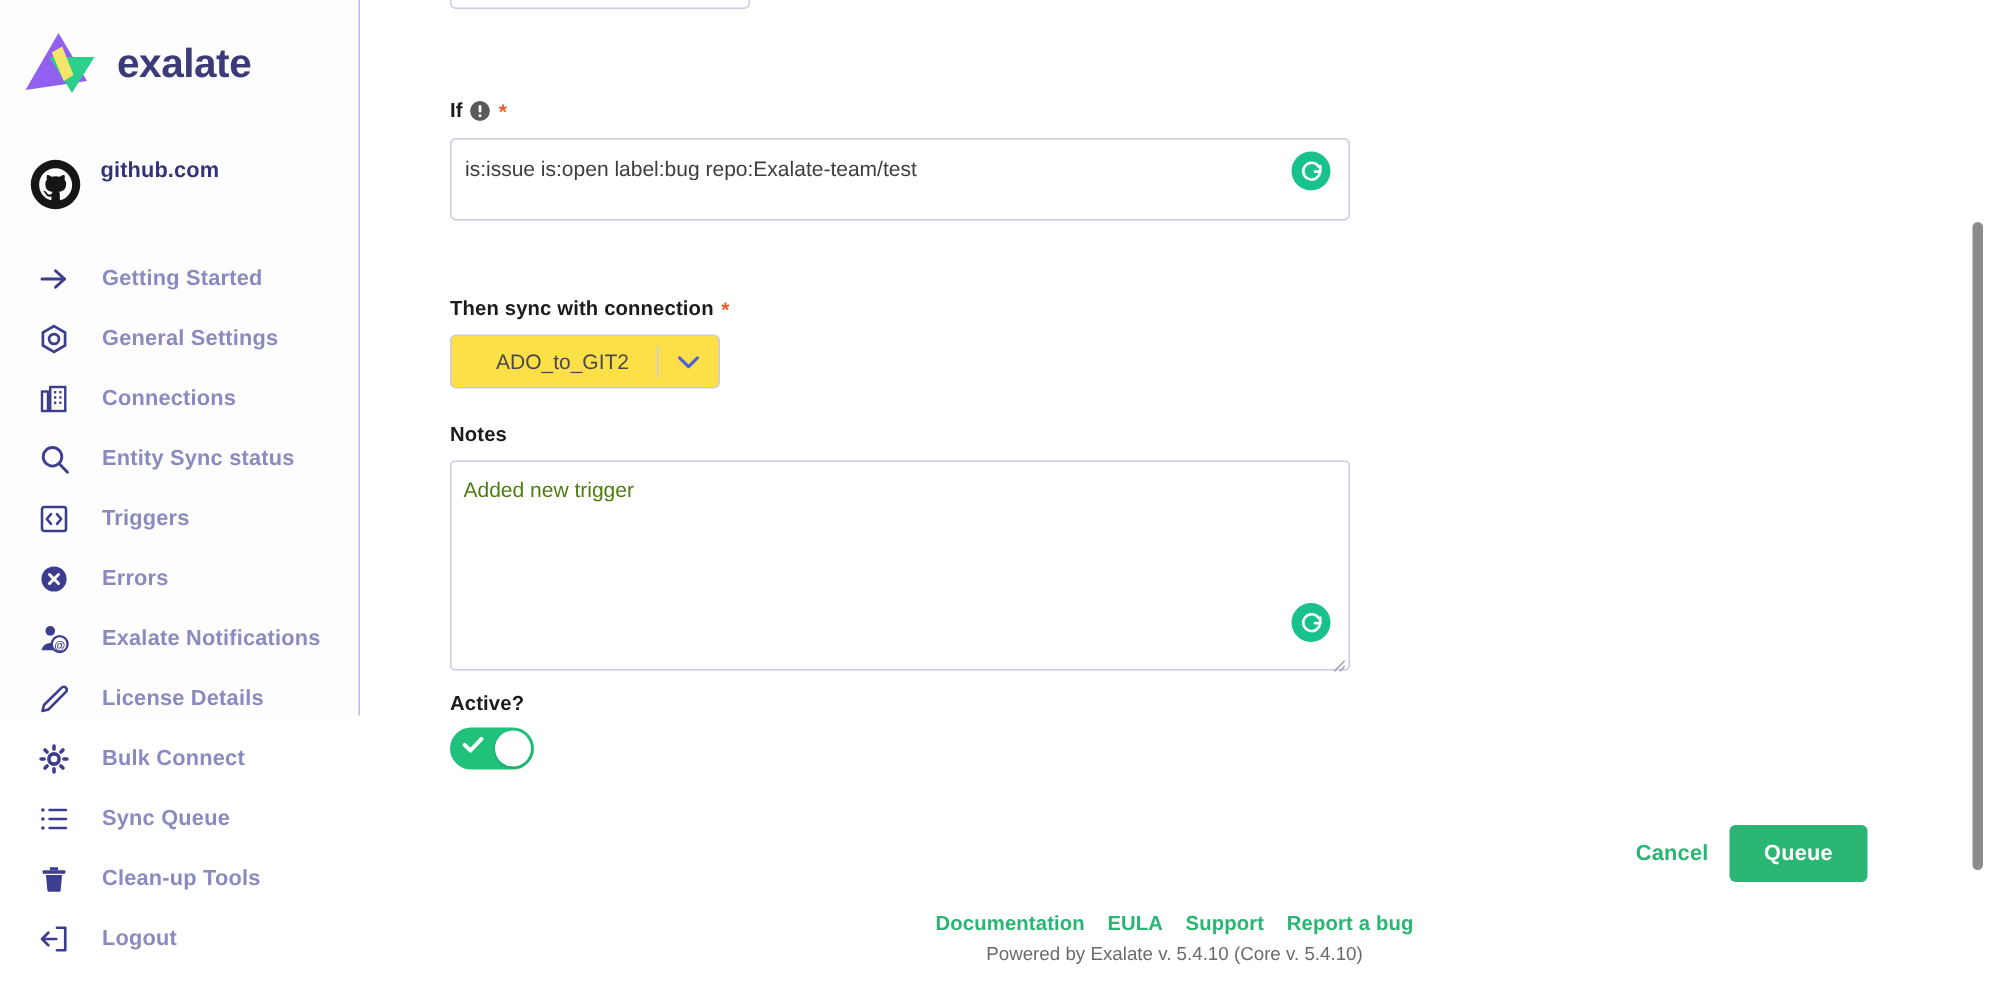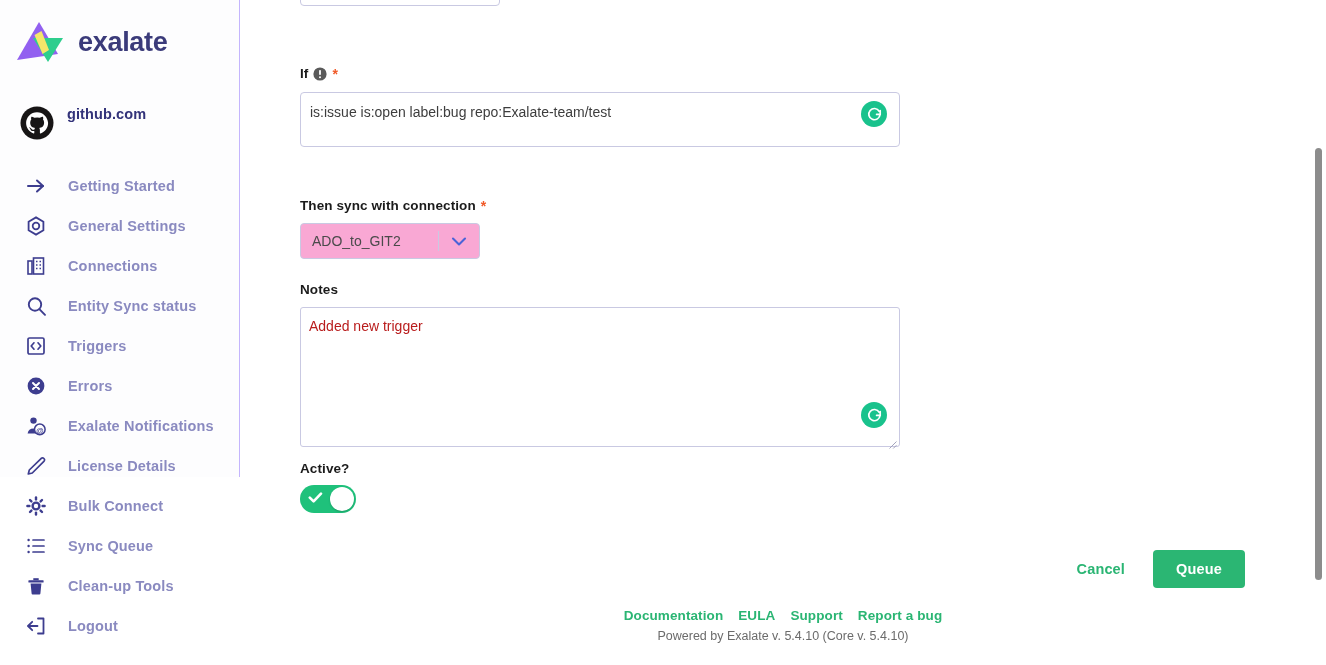--- a/index.html
+++ b/index.html
@@ -165,24 +165,25 @@
   }
 
   
   #conn-block { position: absolute; left: 60px; top: 198px; }
   #conn-select {
     margin-top: 10px;
     width: 180px;
     height: 36px;
     border: 1px solid #c9c9e2;
     border-radius: 4px;
-    background: #f9a8d4;
-    display: flex;
-    align-items: center;
-    cursor: pointer;
+    background: #fde047;
+    display: flex;
+    align-items: center;
+    cursor: pointer;
+    text-align: center;
   }
   #conn-value {
     flex: 1;
     padding-left: 11px;
     font-size: 14px;
     color: #4a4a4a;
     white-space: nowrap;
     overflow: hidden;
   }
   .sel-divider {
@@ -211,21 +212,21 @@
   }
   #notes-input {
     position: absolute;
     left: 8px; top: 9px;
     width: 560px; height: 110px;
     border: none;
     outline: none;
     resize: none;
     font-family: "Liberation Sans", sans-serif;
     font-size: 14px;
-    color: #b91c1c;
+    color: #4d7c0f;
     background: transparent;
     line-height: 1.35;
   }
   #notes-reload {
     position: absolute;
     right: 12px; bottom: 18px;
     cursor: pointer;
   }
   .resize-grip {
     position: absolute;
@@ -259,21 +260,21 @@
     background: #ffffff;
     box-shadow: 0 1px 2px rgba(0,0,0,0.18);
   }
 
   
   #actions {
     position: absolute;
     right: 81px; top: 550px;
     display: flex;
     align-items: center;
-    gap: 24px;
+    gap: 10px;
   }
   #cancel-button {
     border: none;
     background: transparent;
     font-family: "Liberation Sans", sans-serif;
     font-size: 14.5px;
     font-weight: 700;
     color: #2ab573;
     cursor: pointer;
     padding: 6px 4px;

